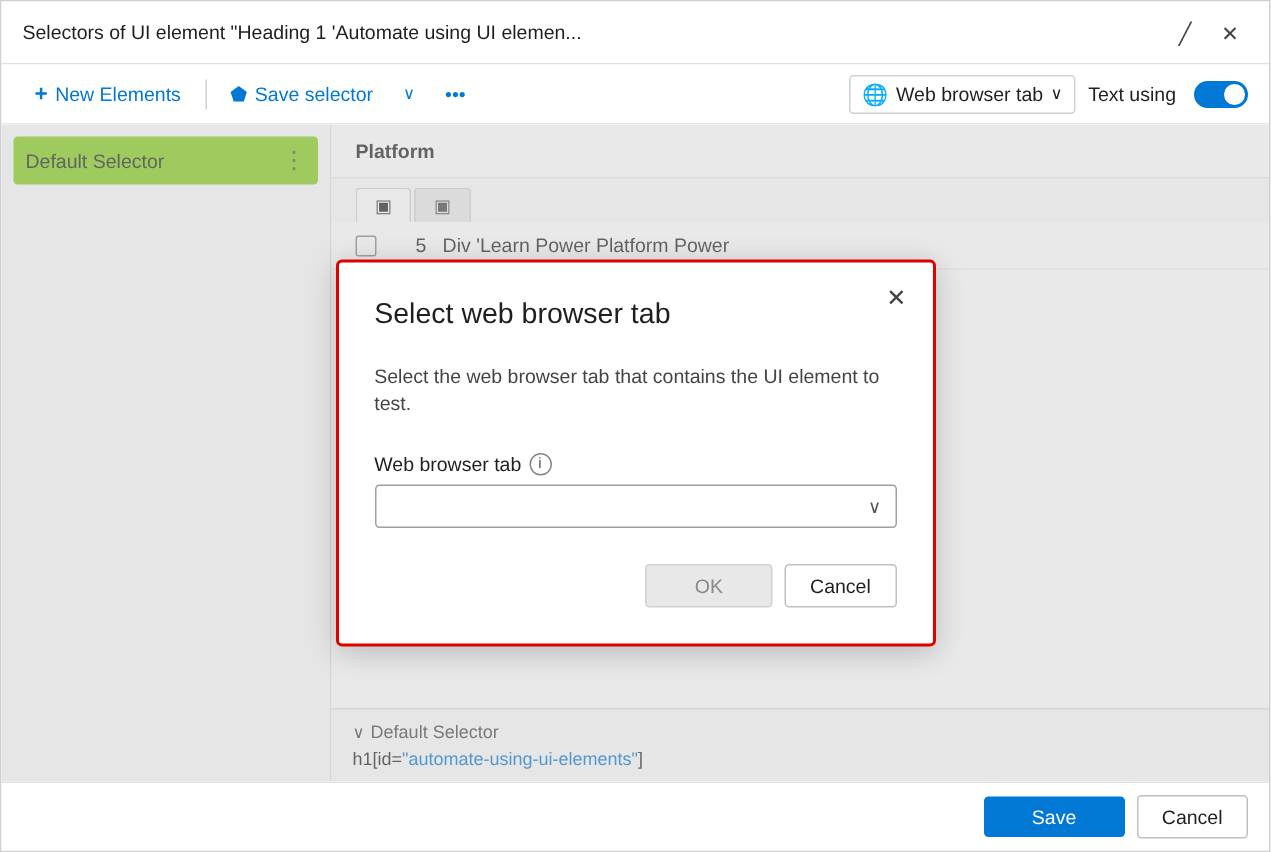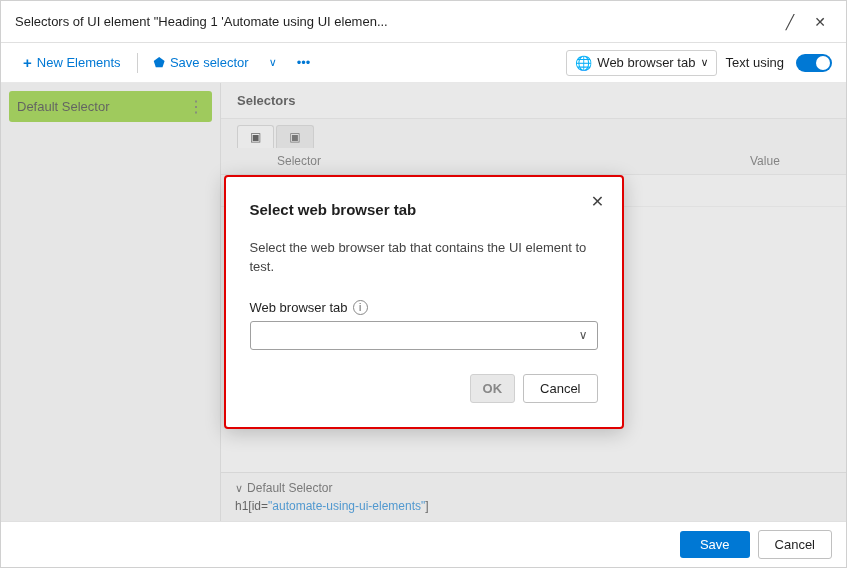--- a/index.html
+++ b/index.html
@@ -240,21 +240,21 @@
     .bottom-bar {
       display: flex;
       align-items: center;
       justify-content: flex-end;
       padding: 8px 14px;
       border-top: 1px solid #e0e0e0;
       background: #ffffff;
       gap: 8px;
     }
     .btn-primary {
-      padding: 6px 20px;
+      padding: 6px 32px;
       background: #0078d4;
       color: white;
       border: none;
       border-radius: 3px;
       cursor: pointer;
       font-size: 13px;
     }
     .btn-secondary {
       padding: 6px 16px;
       background: #ffffff;
@@ -280,22 +280,22 @@
     .dialog {
       background: #ffffff;
       border: 2.5px solid #e00000;
       border-radius: 4px;
       padding: 24px;
       width: 400px;
       box-shadow: 0 4px 20px rgba(0,0,0,0.2);
       position: relative;
     }
     .dialog-title {
-      font-size: 15px;
-      font-weight: 700;
+      font-size: 19px;
+      font-weight: 400;
       color: #1f1f1f;
       margin-bottom: 21px;
     }
     .dialog-desc {
       font-size: 13px;
       color: #444;
       margin-bottom: 24px;
       line-height: 1.4;
     }
     .dialog-close {
@@ -345,28 +345,27 @@
       pointer-events: none;
       color: #555;
       font-size: 12px;
     }
     .dialog-actions {
       display: flex;
       justify-content: flex-end;
       gap: 8px;
     }
     .dialog-btn-ok {
-      padding: 6px 12px;
+      padding: 6px 32px;
       background: #e8e8e8;
       color: #888;
       border: 1px solid #d0d0d0;
       border-radius: 3px;
       cursor: pointer;
       font-size: 13px;
-      font-weight: bold;
     }
     .dialog-btn-cancel {
       padding: 6px 16px;
       background: #ffffff;
       color: #1f1f1f;
       border: 1px solid #c0c0c0;
       border-radius: 3px;
       cursor: pointer;
       font-size: 13px;
     }
@@ -460,38 +459,32 @@
 
     <div class="sidebar">
       <div class="sidebar-item">
         <span>Default Selector</span>
         <span class="sidebar-item-dots">⋮</span>
       </div>
     </div>
 
     <div class="main-panel">
       <div class="panel-header">
-        <span>Selectors</span>
+        <span>Platform</span>
       </div>
 
       <div class="selector-tab-row">
         <div class="selector-tab active">
           <span>▣</span>
         </div>
         <div class="selector-tab">
           <span>▣</span>
         </div>
       </div>
 
-      <div class="table-header">
-        <div></div>
-        <div>Selector</div>
-        <div></div>
-        <div>Value</div>
-      </div>
 
       <div class="table-row">
         <div class="checkbox-cell">
           <div class="checkbox"></div>
         </div>
         <div>
           <span>5</span>
           &nbsp;
           <span>Div 'Learn Power Platform Power</span>
         </div>

